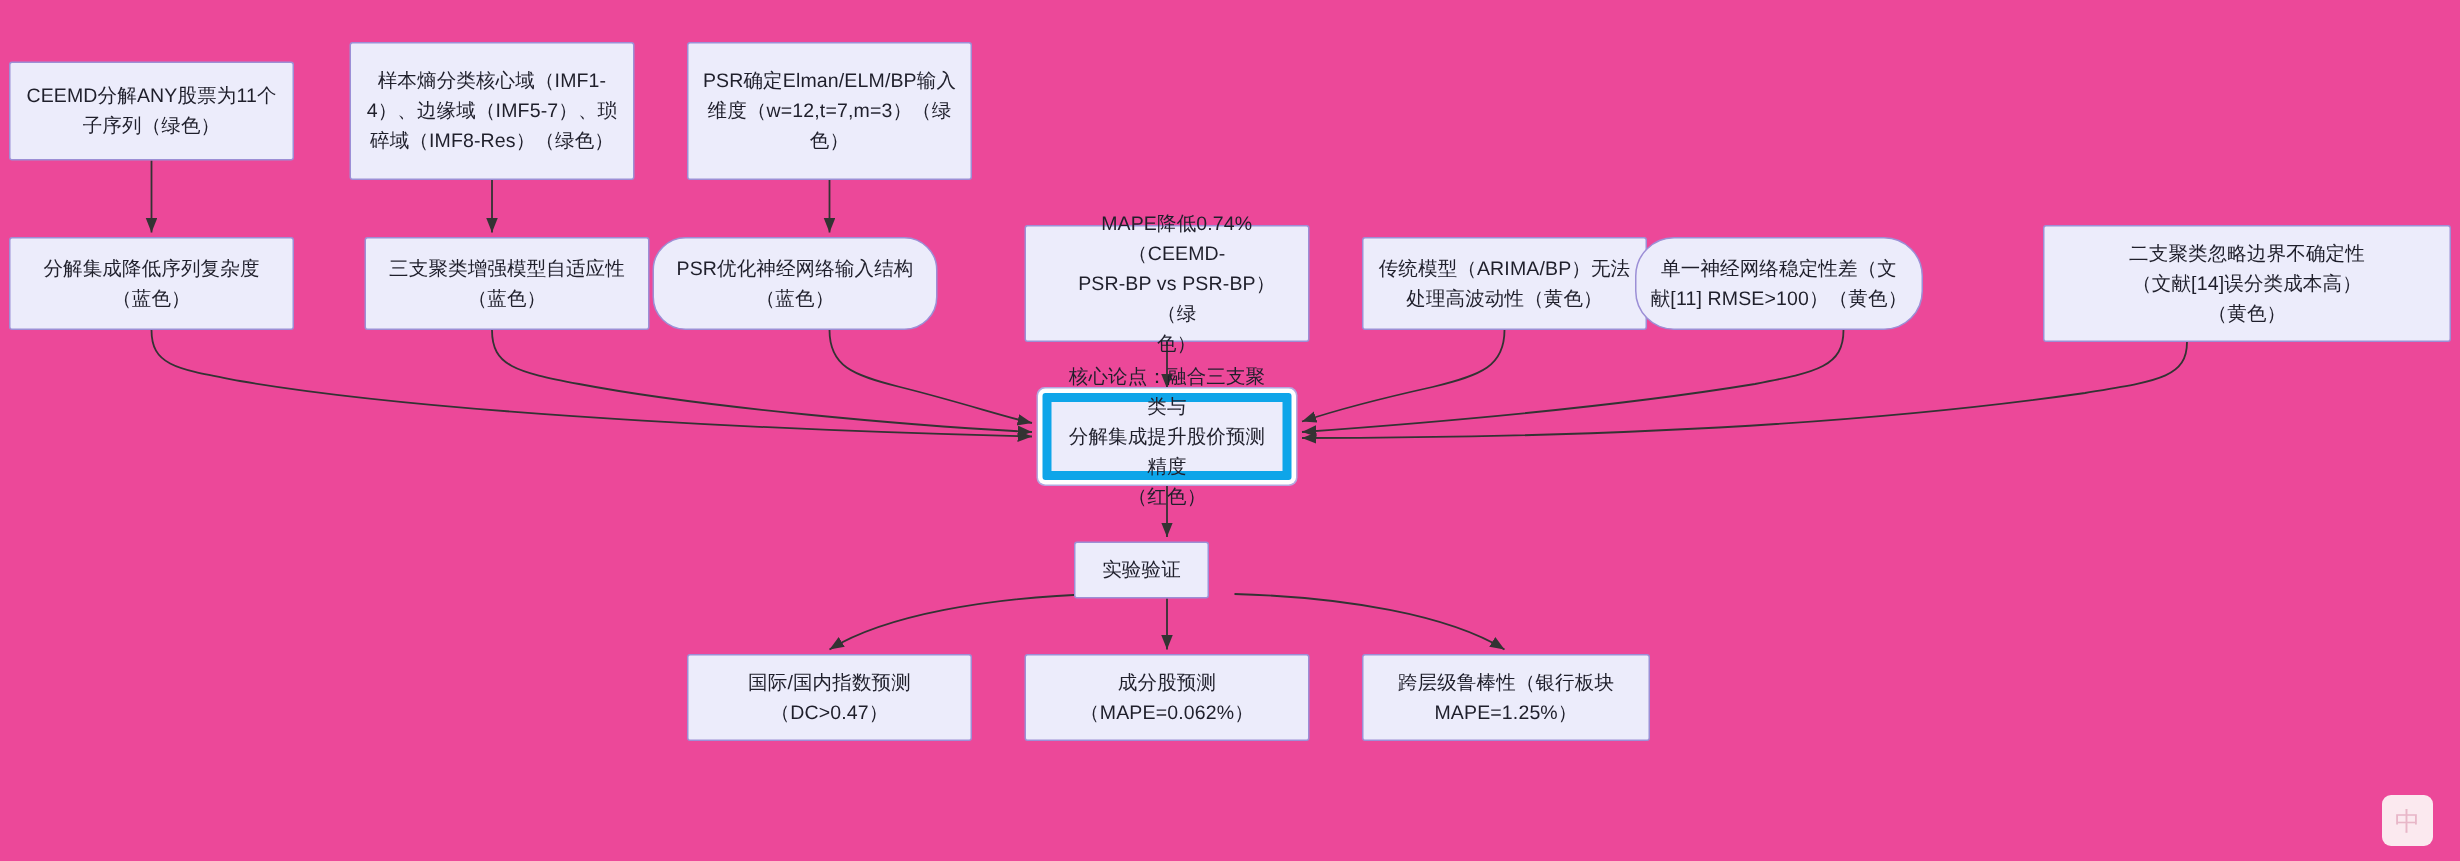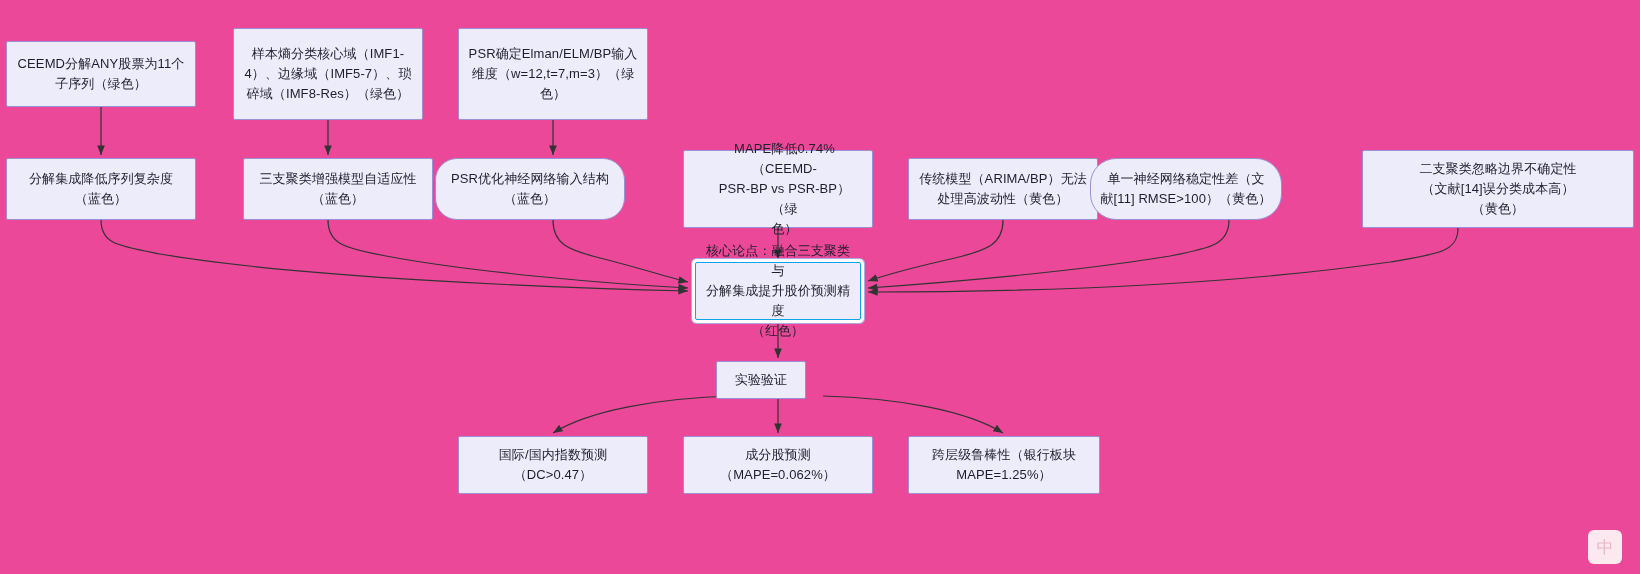--- a/index.html
+++ b/index.html
@@ -34,21 +34,21 @@
     justify-content: center;
     text-align: center;
     color: #1f1f2b;
     font-size: 13px;
     line-height: 1.55;
     padding: 4px 9px;
     letter-spacing: 0.1px;
   }
   .node.core {
     background: #ececfb;
-    border: 1px solid #0ea5e9;
+    border: 6px solid #0ea5e9;
     box-shadow: 0 0 0 3px #ffffff, 0 0 0 4px #b3a9e0;
   }
   .node-text {
     display: block;
     white-space: pre-line;
   }
   .watermark {
     position: absolute;
     right: 18px;
     bottom: 10px;

